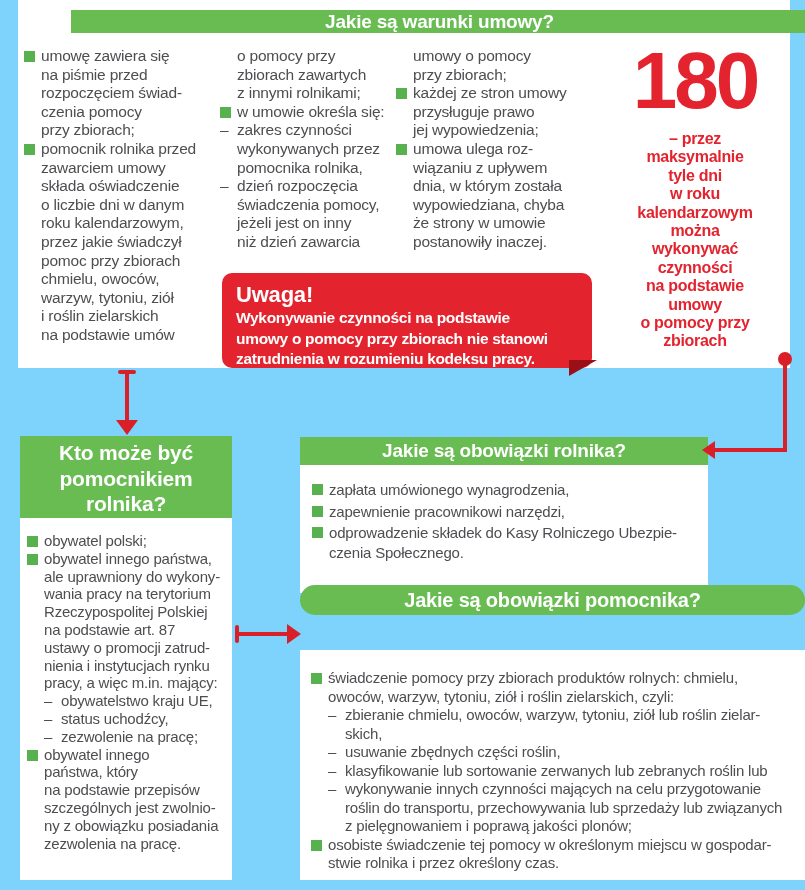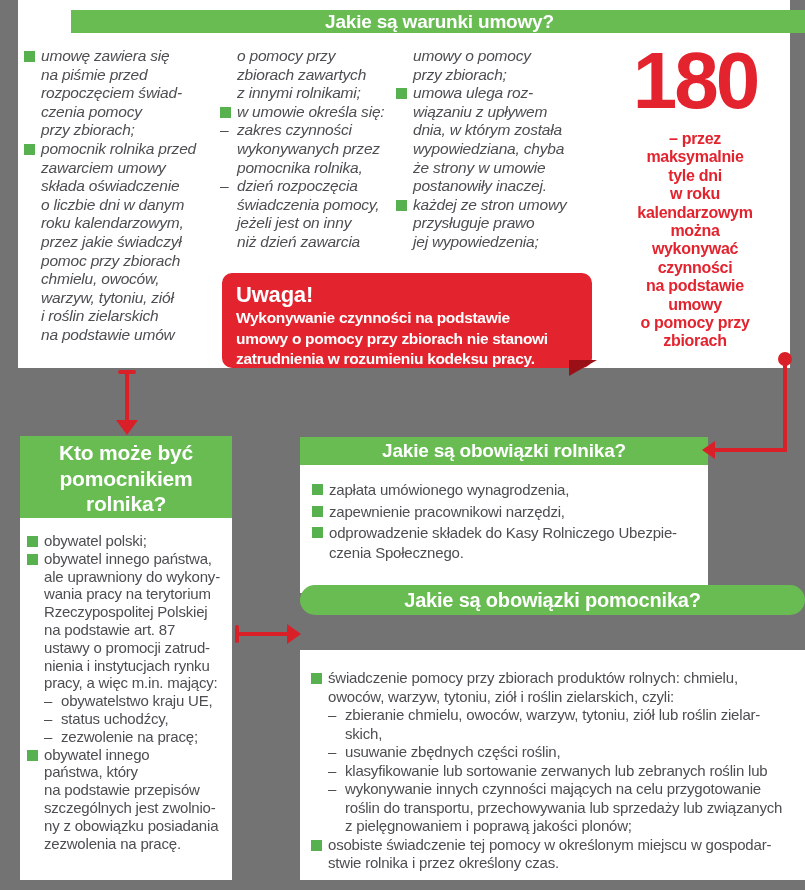--- a/index.html
+++ b/index.html
@@ -1,22 +1,22 @@
 <!DOCTYPE html>
 <html><head>
 <meta charset="utf-8">
 <style>
   html,body{margin:0;padding:0;background:#e6efdf;}
-  .canvas{position:relative;width:805px;height:890px;background:#737373;
+  .canvas{position:relative;width:805px;height:890px;background:#7dd3fc;
     font-family:"Liberation Sans",sans-serif;color:#4e4e52;overflow:hidden;letter-spacing:-0.2px;}
   .panel{position:absolute;background:#ffffff;}
   .greenbar{position:absolute;background:#68bc52;color:#ffffff;font-weight:bold;text-align:center;}
   .main-bar{left:53px;top:10px;width:737px;height:23px;line-height:23px;font-size:19px;}
   .top-panel{left:18px;top:0;width:772px;height:368px;}
-  .col{position:absolute;top:47px;font-size:15.5px;line-height:18.6px;font-style:italic;}
+  .col{position:absolute;top:47px;font-size:15.5px;line-height:18.6px;}
   .col1{left:6px;width:198px;}
   .col2{left:202px;width:188px;}
   .col3{left:378px;width:202px;}
   .li{display:flex;align-items:flex-start;}
   .li .marker{flex:0 0 auto;}
   .li.bullet .marker{width:11px;height:11px;background:#56b14e;margin:4px 6px 0 0;}
   .li.dash .marker{width:17px;}
   .li.none .marker{width:17px;}
   .txt{white-space:pre-line;}
   .indent-dash .li.dash{margin-left:17px;}
@@ -122,32 +122,32 @@
         </div>
       </div>
     <div class="col col3">
         <div class="li none">
           <span class="marker"></span>
           <span class="txt">umowy o pomocy
 przy zbiorach;</span>
         </div>
         <div class="li bullet">
           <span class="marker"></span>
+          <span class="txt">każdej ze stron umowy
+przysługuje prawo
+jej wypowiedzenia;</span>
+        </div>
+        <div class="li bullet">
+          <span class="marker"></span>
           <span class="txt">umowa ulega roz-
 wiązaniu z upływem
 dnia, w którym została
 wypowiedziana, chyba
 że strony w umowie
 postanowiły inaczej.</span>
-        </div>
-        <div class="li bullet">
-          <span class="marker"></span>
-          <span class="txt">każdej ze stron umowy
-przysługuje prawo
-jej wypowiedzenia;</span>
         </div>
       </div>
     <div class="stat">
       <div class="stat-num">180</div>
       <div class="stat-cap">– przez
 maksymalnie
 tyle dni
 w roku
 kalendarzowym
 można

